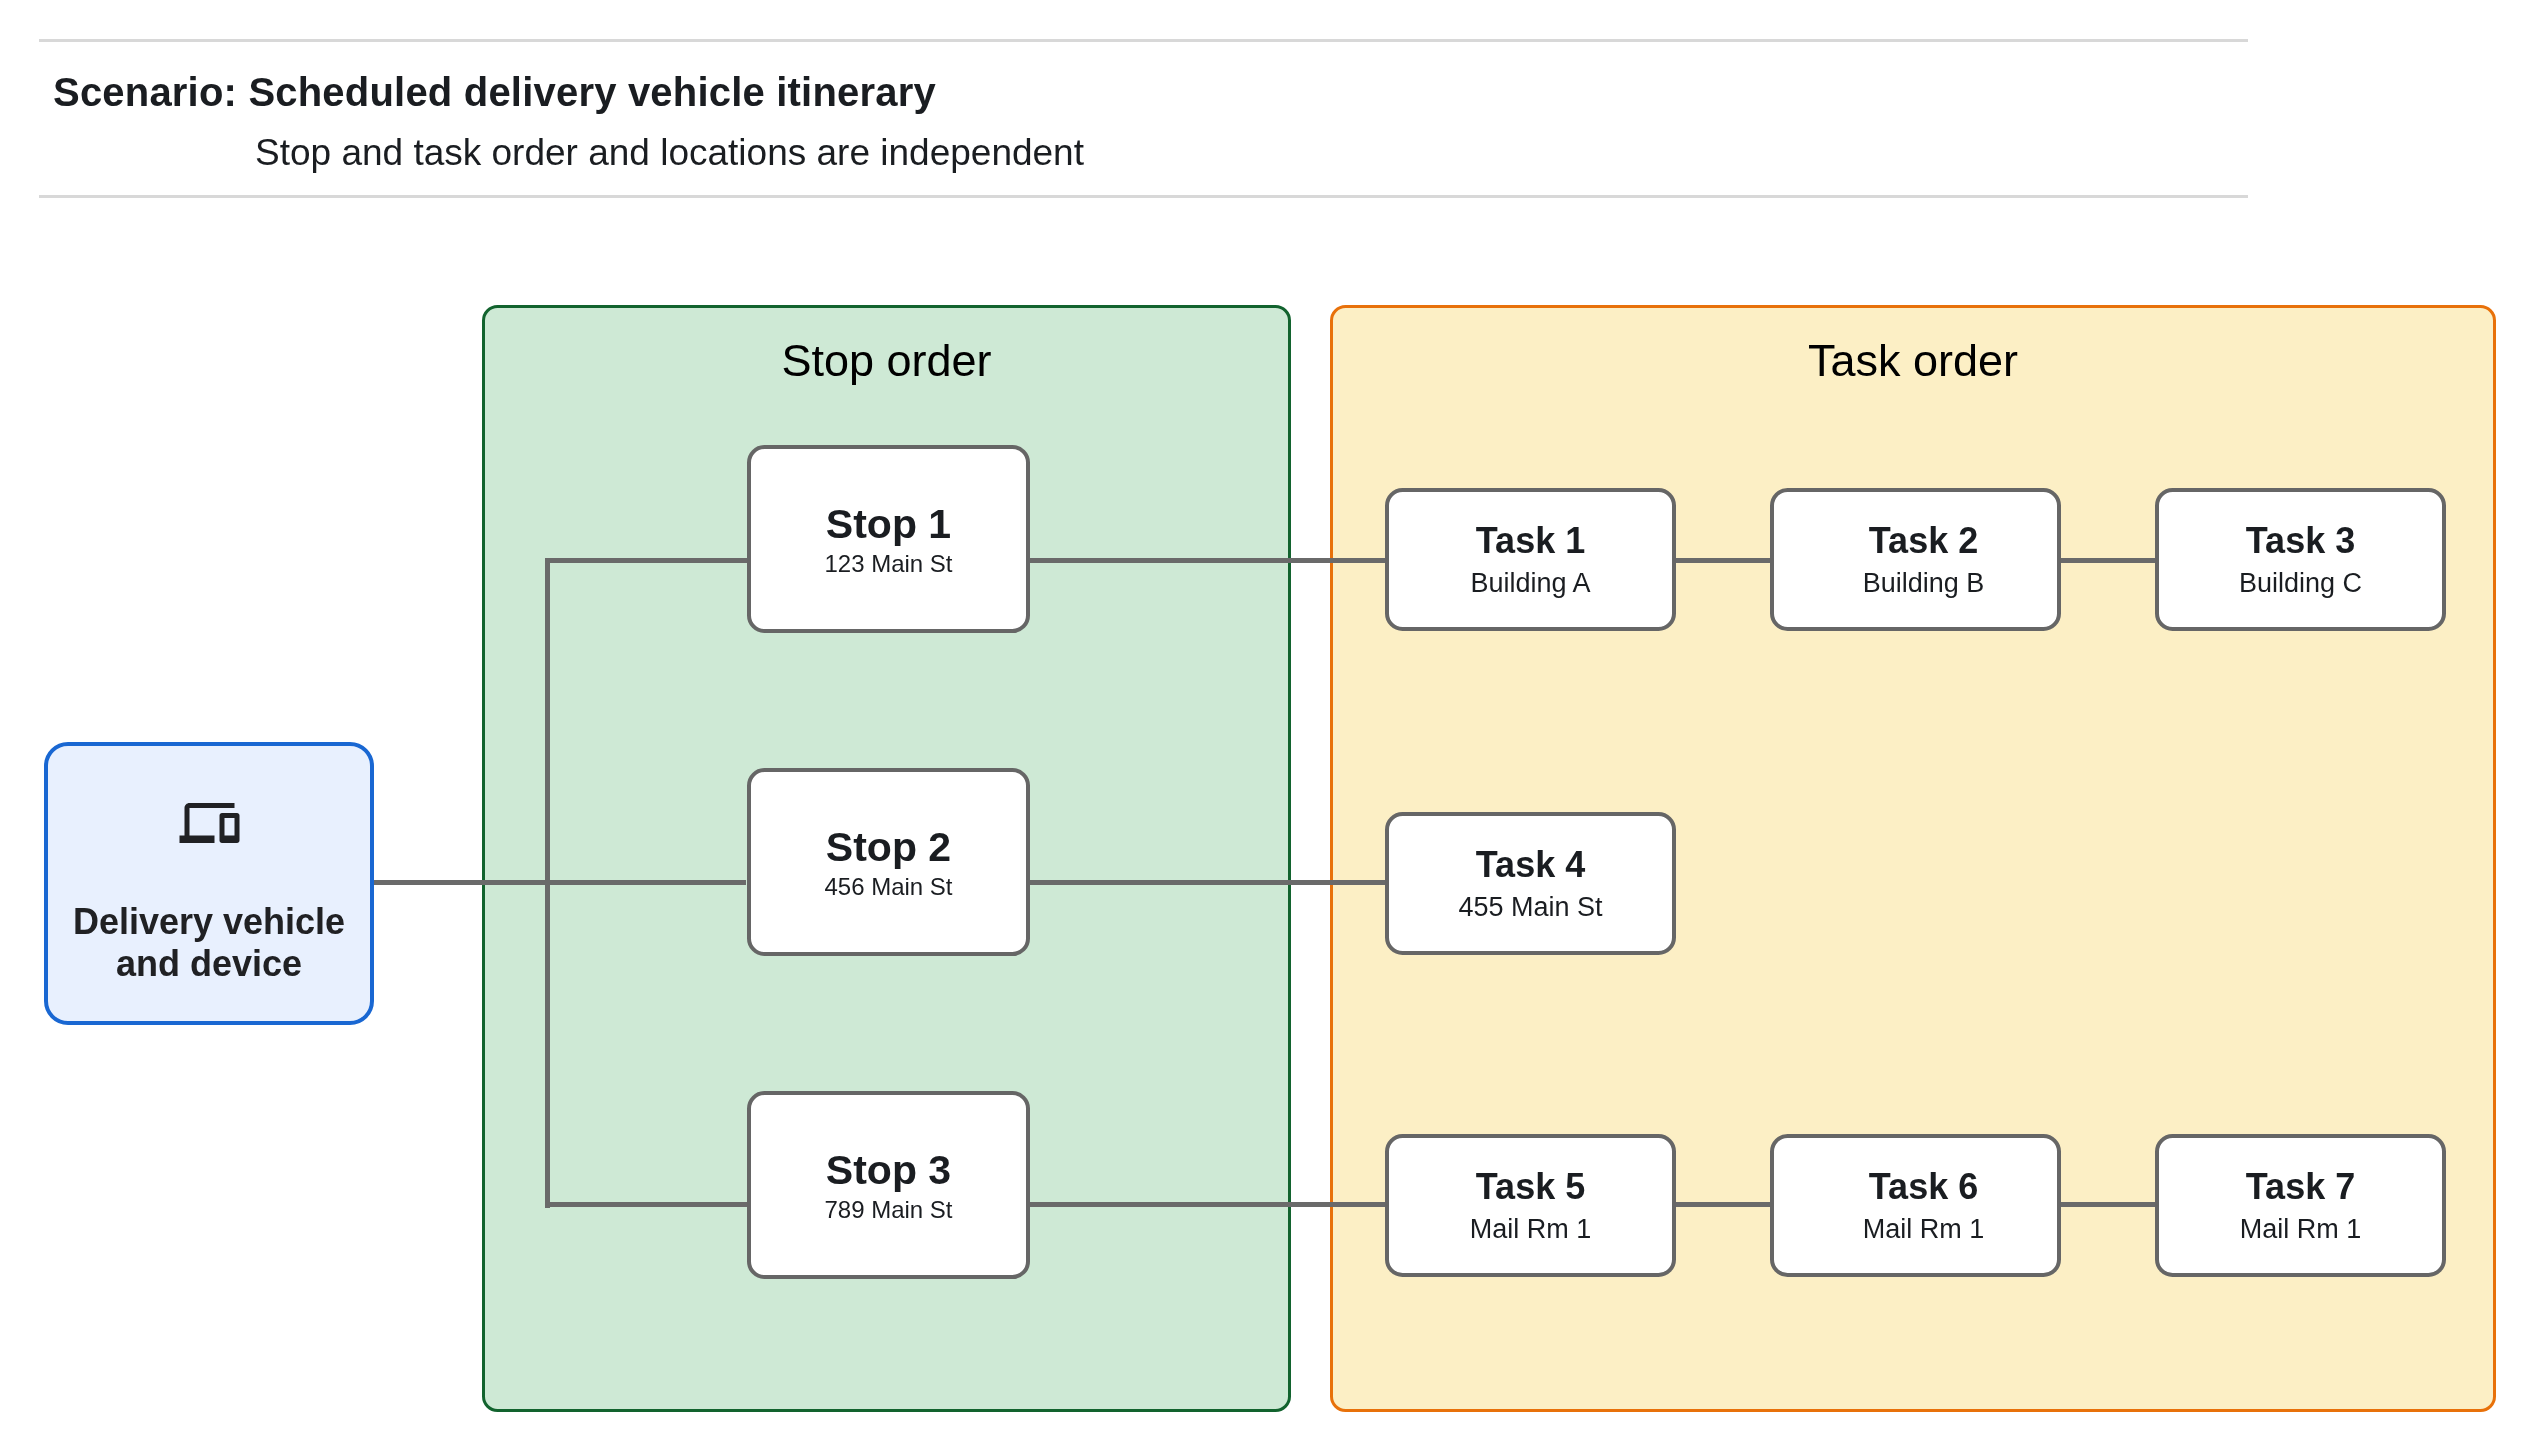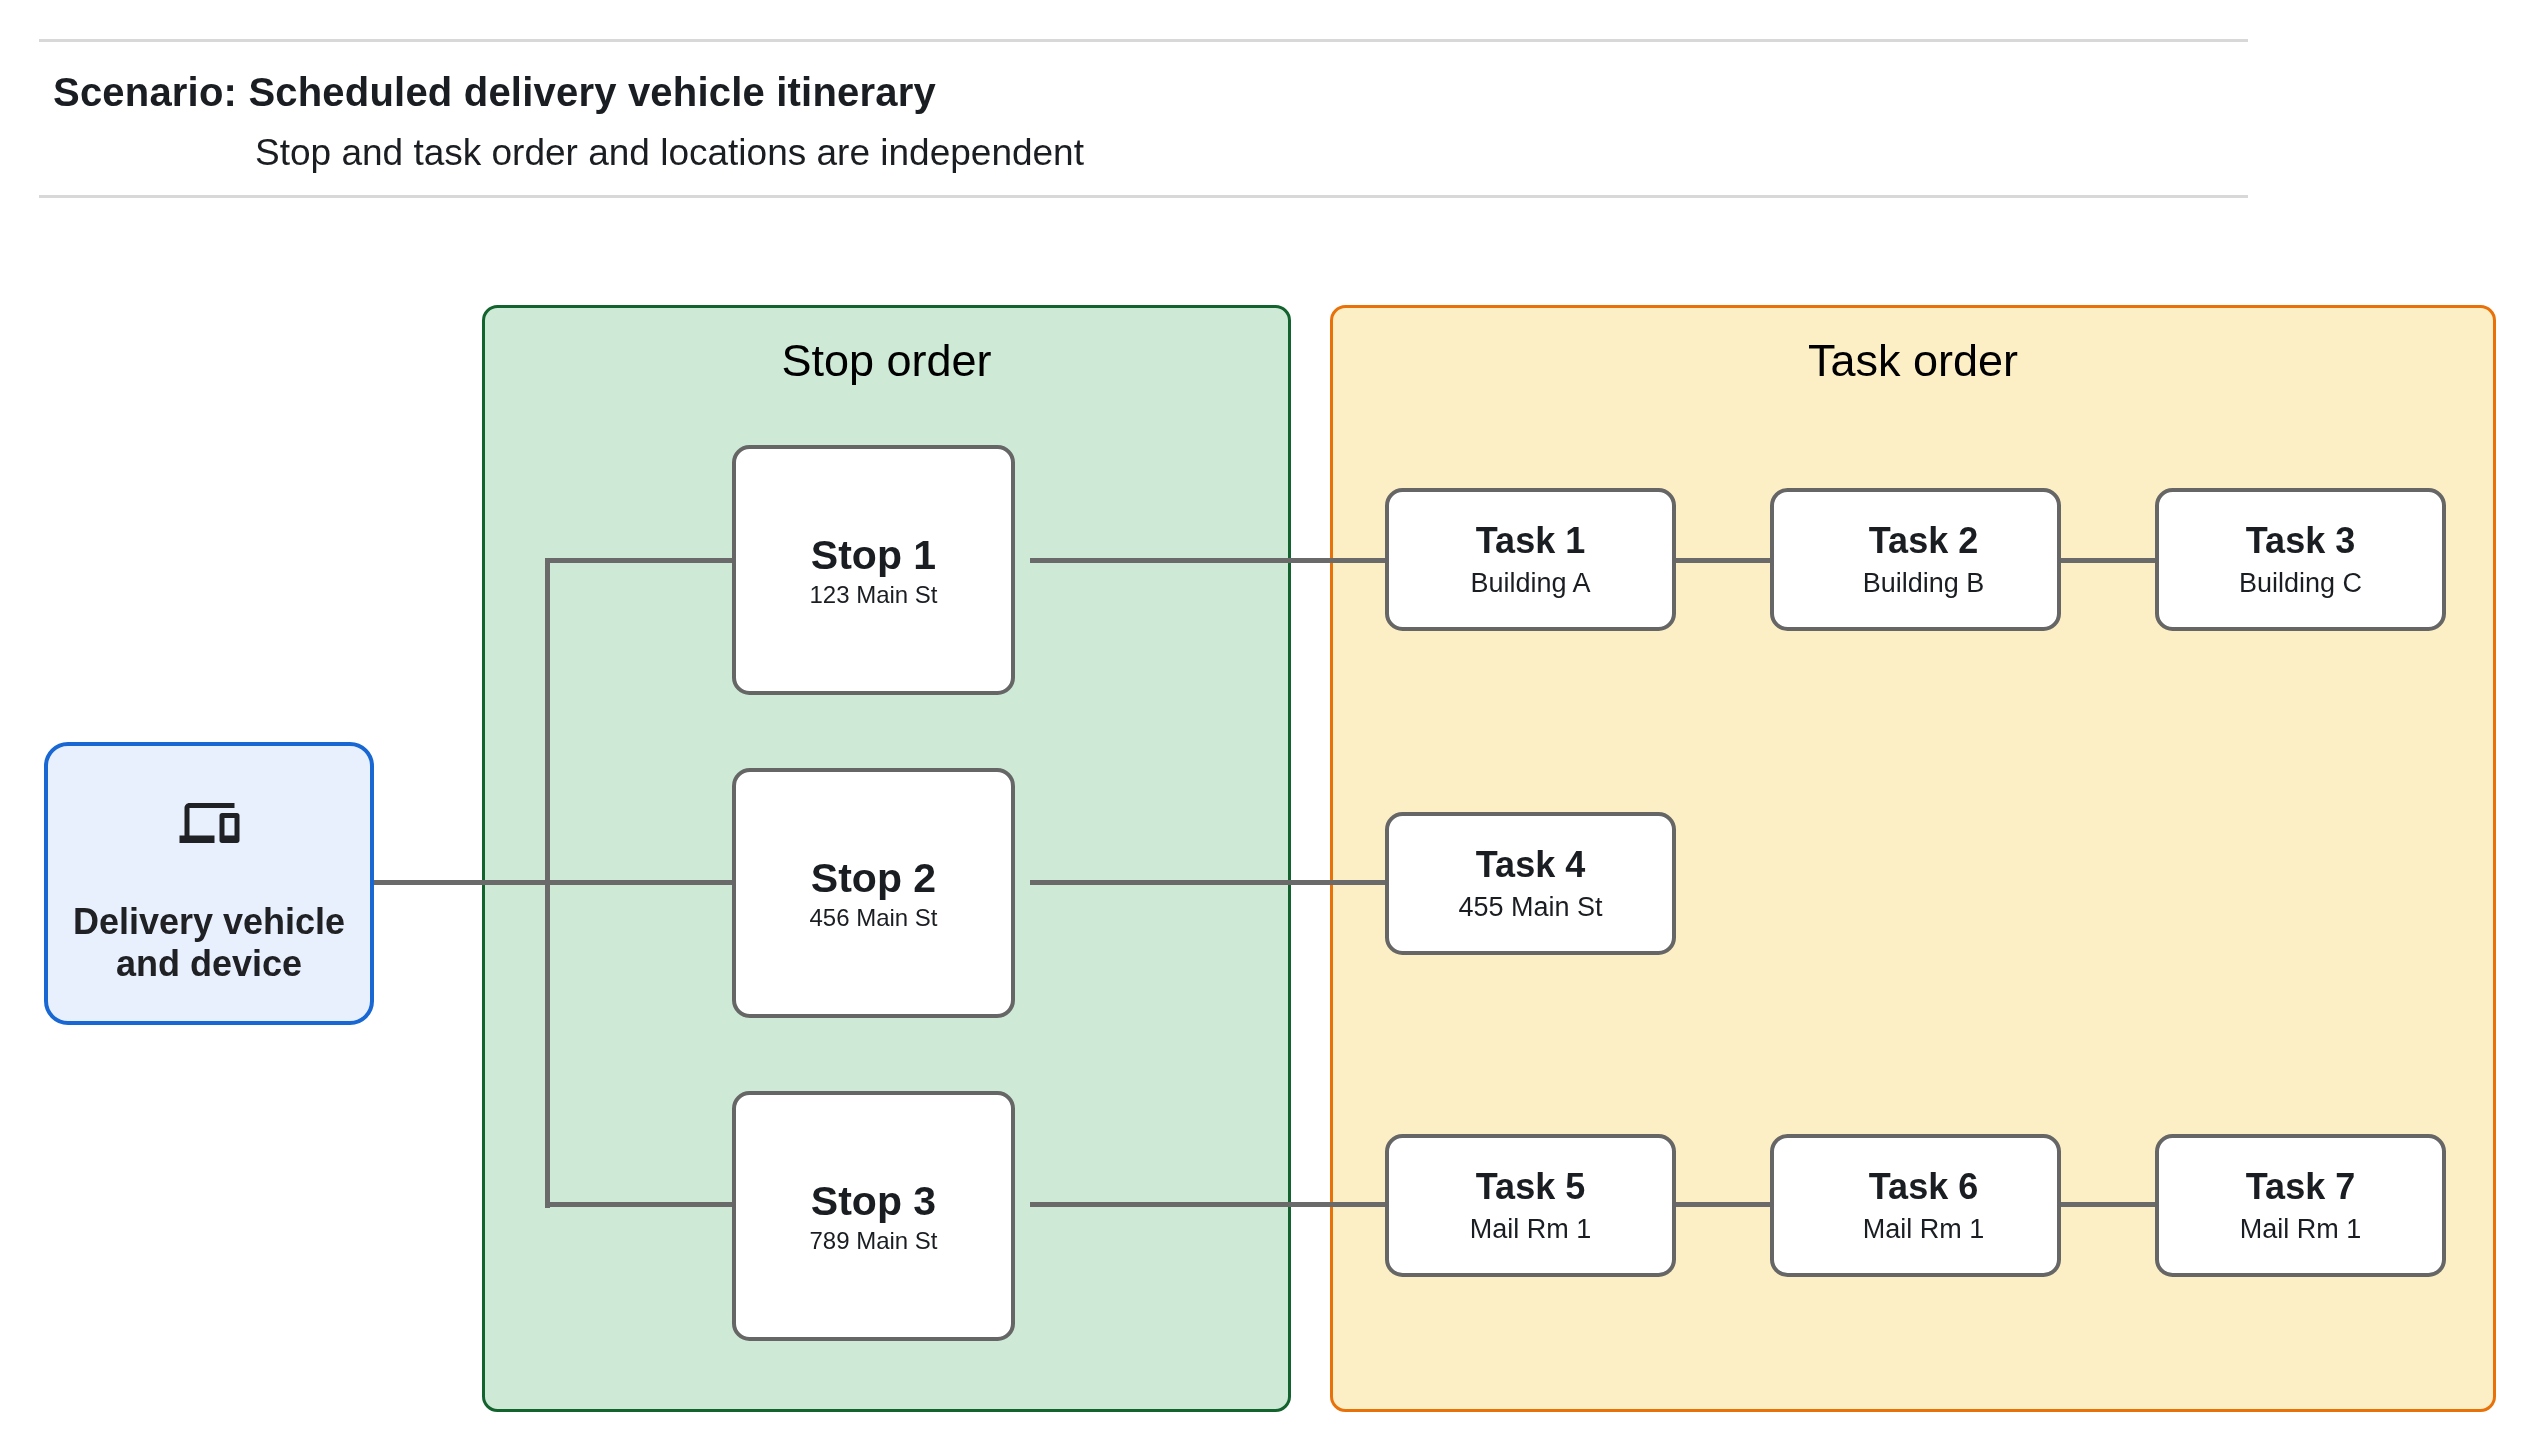--- a/index.html
+++ b/index.html
@@ -29,36 +29,36 @@
   .panel-title.stops{left:482px;width:809px;}
   .panel-title.tasks{left:1330px;width:1166px;}
 
   
   .line{position:absolute;background:var(--connector);z-index:2;}
   .h{height:4.8px;} .v{width:4.8px;}
 
   
   .node{position:absolute;background:#fff;border:4.8px solid var(--node-border);border-radius:17.5px;
         display:flex;flex-direction:column;align-items:center;justify-content:center;z-index:3;text-align:center;}
-  .stop-node{left:732px;width:283px;height:250px;gap:2px;}
+  .stop-node{left:747px;width:283px;height:188px;gap:2px;}
   .stop-node .node-title{font-size:41px;font-weight:bold;}
   .stop-node .node-sub{font-size:24px;}
   .task-node{width:291px;height:143px;gap:5.8px;}
   .task-node .node-title{font-size:36px;font-weight:bold;}
   .task-node .node-sub{font-size:27px;}
 
   
   .source{position:absolute;left:44px;top:742px;width:330px;height:283px;background:var(--source-fill);
           border:4.8px solid var(--source-border);border-radius:24px;display:flex;flex-direction:column;
           align-items:center;z-index:3;}
   .source .icon{margin-top:47px;width:81px;height:60px;}
   .source .label{margin-top:48px;font-size:36px;font-weight:bold;line-height:1.18;text-align:center;color:#202124;}
 
   
-  .r1s{top:445px;} .r2s{top:768px;border-radius:18px;} .r3s{top:1091px;}
+  .r1s{top:445px;} .r2s{top:768px;} .r3s{top:1091px;}
   .r1t{top:488px;} .r2t{top:812px;} .r3t{top:1134px;}
   .c1{left:1385px;} .c2{left:1770px;padding-left:16px;} .c3{left:2155px;}
 </style>
 </head>
 <body>
 
 <div class="canvas">
 
   <div class="rule top"></div>
   <div class="title">Scenario: Scheduled delivery vehicle itinerary</div>

